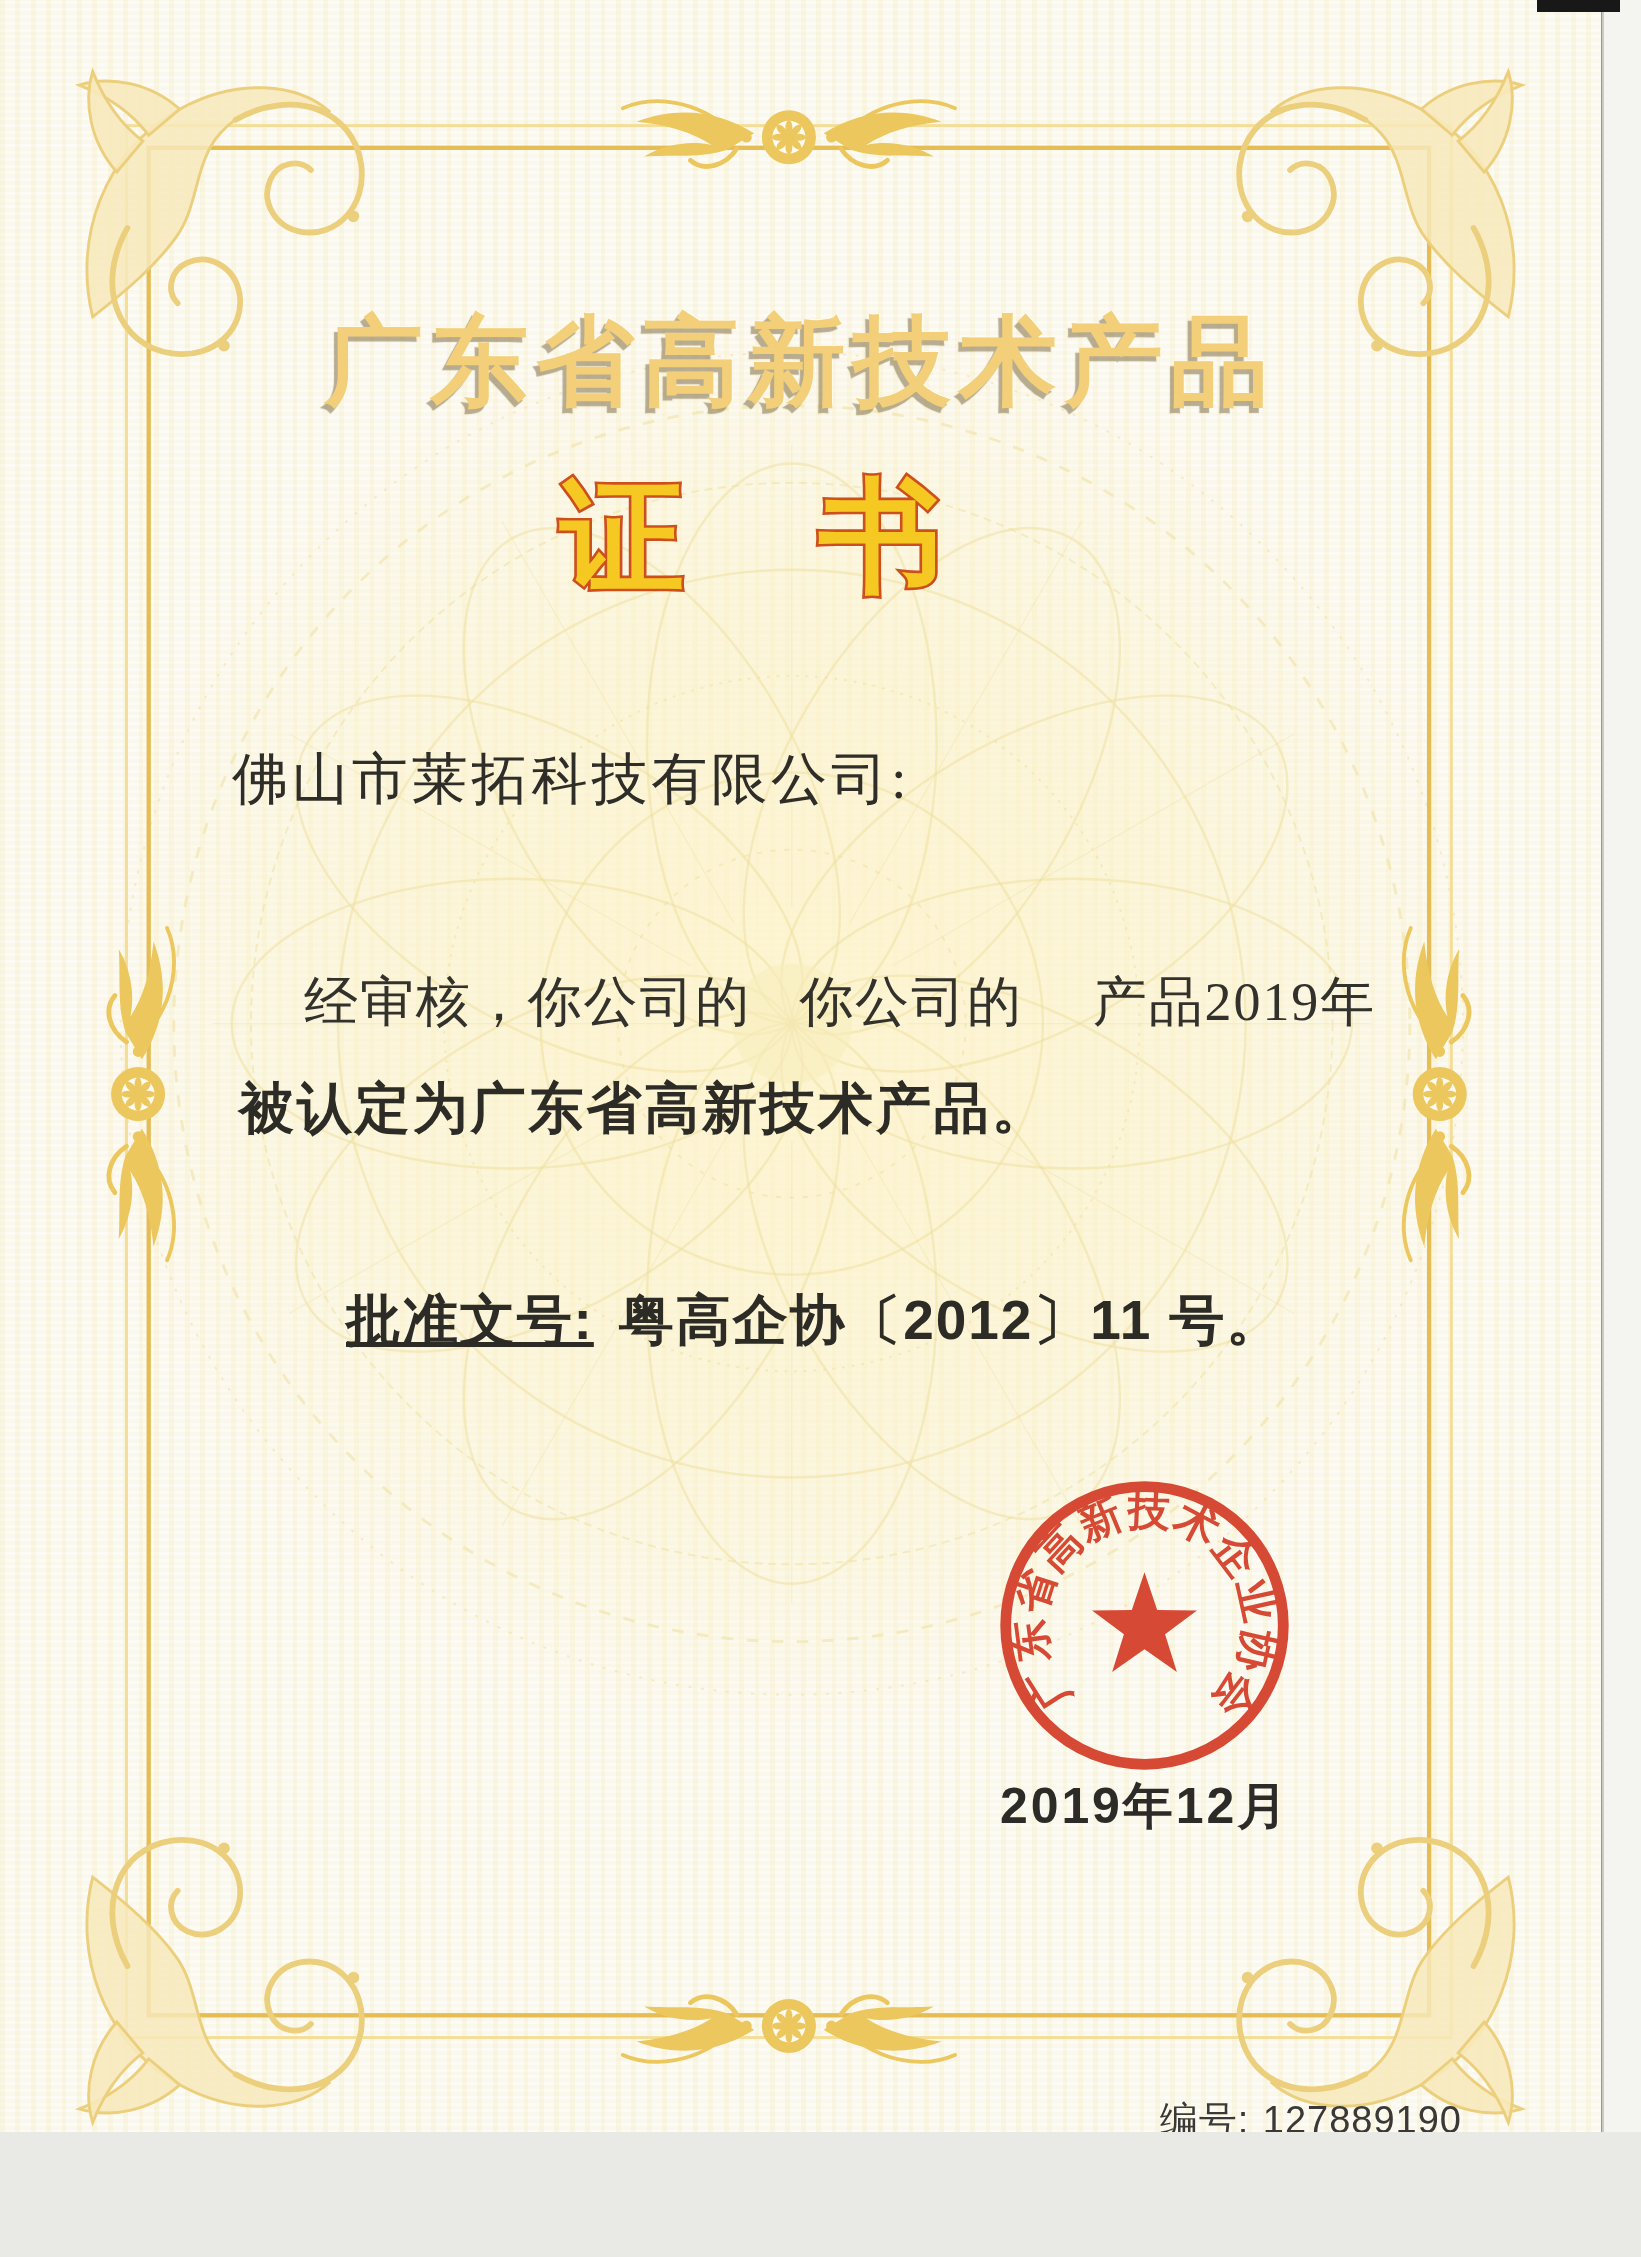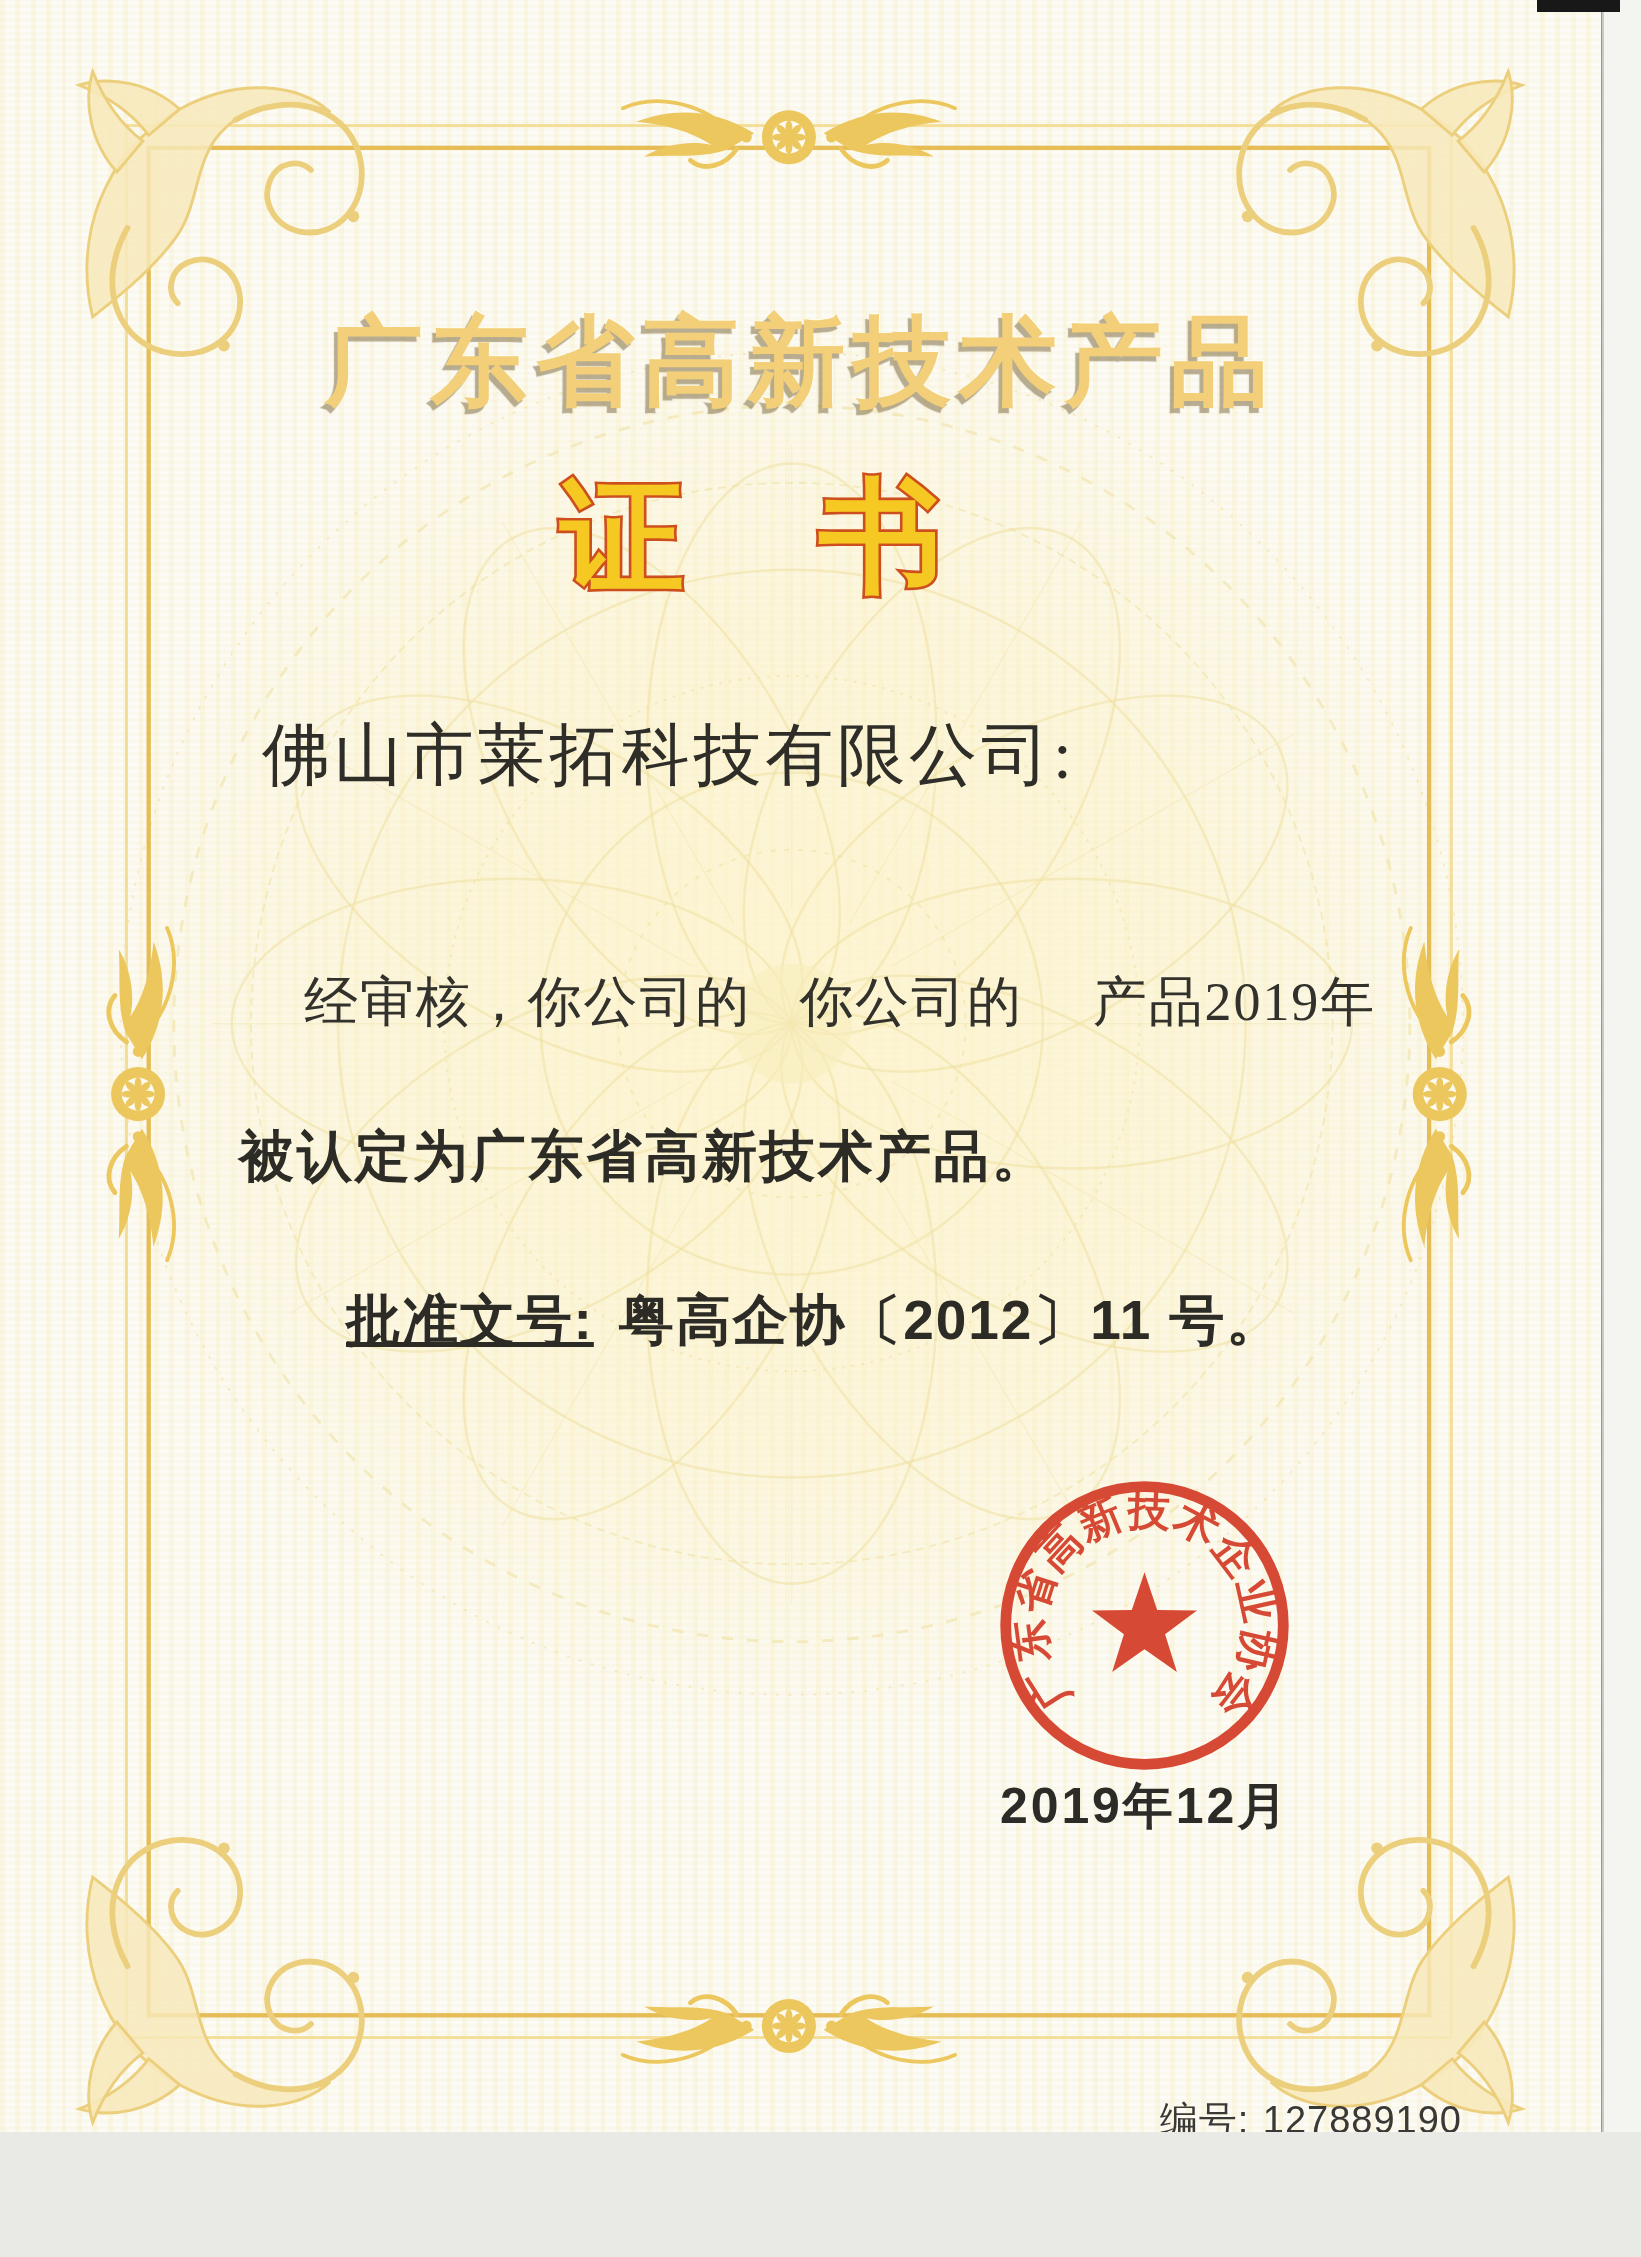--- a/index.html
+++ b/index.html
@@ -17,32 +17,32 @@
   }
   .layer{position:absolute;left:0;top:0;}
   .title{
     position:absolute;left:0;top:297px;width:1601px;text-align:center;
     font-size:98px;font-weight:bold;letter-spacing:7.7px;color:#f2cf78;
     text-shadow:-3.9px 4.8px 1px rgba(115,95,52,.50), 1px -1px 0 rgba(255,252,240,.8);
     font-family:"Liberation Sans","DejaVu Sans",sans-serif;white-space:nowrap;
   }
   .subtitle-svg{position:absolute;left:0;top:436px;width:1601px;height:193px;}
   .recipient{
-    position:absolute;left:232px;top:710px;font-size:68px;color:#2e2d28;
-    font-family:"Liberation Serif","DejaVu Serif",serif;white-space:nowrap;letter-spacing:3.9px;margin-left:30px;
+    position:absolute;left:232px;top:742px;font-size:56px;color:#2e2d28;
+    font-family:"Liberation Serif","DejaVu Serif",serif;white-space:nowrap;letter-spacing:3.9px;
   }
   .body-line1{
     position:absolute;left:304px;top:966px;font-size:54px;color:#32312c;
     font-family:"Liberation Serif","DejaVu Serif",serif;white-space:nowrap;letter-spacing:1.9px;
   }
   .body-line1 .gap-a{display:inline-block;width:48px;}
   .body-line1 .gap-b{display:inline-block;width:70px;}
   .body-line2{
     position:absolute;left:239px;top:1072px;font-size:55px;color:#2c2b26;font-weight:bold;
-    font-family:"Liberation Sans","DejaVu Sans",sans-serif;white-space:nowrap;letter-spacing:2.9px;margin-top:48px;
+    font-family:"Liberation Sans","DejaVu Sans",sans-serif;white-space:nowrap;letter-spacing:2.9px;
   }
   .approval-row,.validity-row{
     position:absolute;left:346px;font-size:55px;color:#2c2b26;font-weight:bold;
     font-family:"Liberation Sans","DejaVu Sans",sans-serif;white-space:nowrap;letter-spacing:1.9px;
   }
   .approval-row{top:1284px;}
   .validity-row{top:1400px;}
   .approval-row .lbl,.validity-row .lbl{margin-right:25px;text-decoration:underline;}
   .seal-svg{position:absolute;left:987px;top:1468px;width:315px;height:315px;opacity:.95;}
   .date-line{

